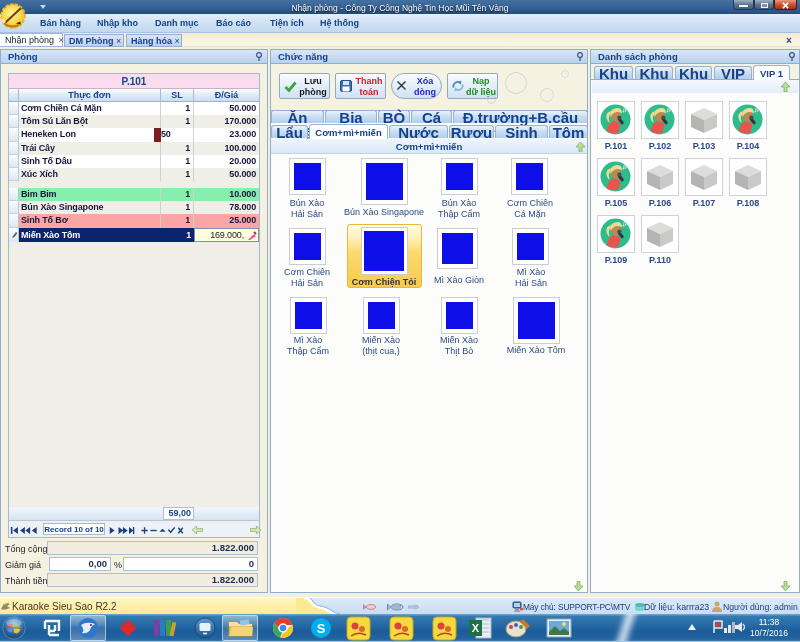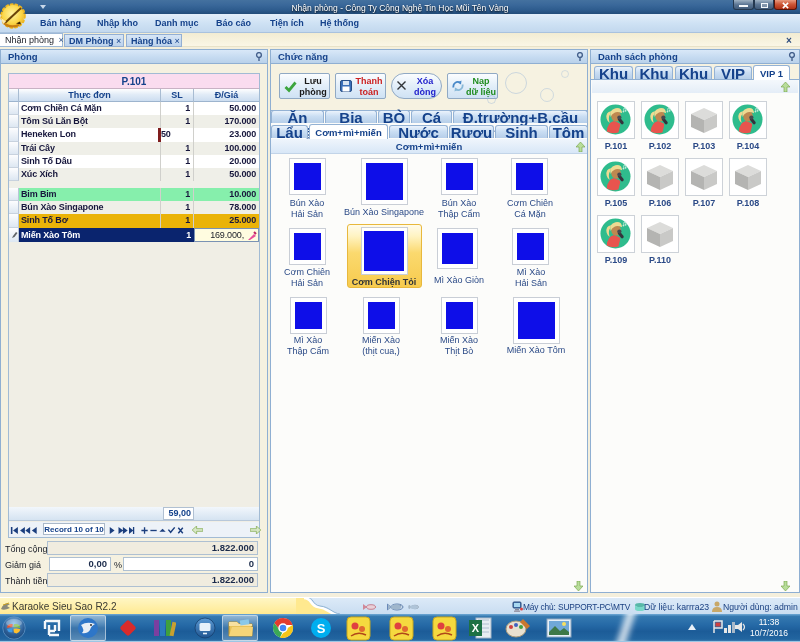--- a/index.html
+++ b/index.html
@@ -92,21 +92,21 @@
           <div class="abs" style="left:185px;top:0;width:65px;height:13.2px;color:#16163C;font-weight:bold;text-align:right;padding-right:3px;line-height:13px;">50.000</div>
         </div>
         <div style="position:relative;height:13.2px;background:#EFEFE8;font-size:9px;letter-spacing:-0.15px;">
           <div class="abs" style="left:0;top:0;width:10px;height:13.2px;background:linear-gradient(180deg,#FDFDFE,#DDE7F2);border-right:1px solid #B8C6D8;border-bottom:1px solid #C8D2DE;"></div>
           <div class="abs" style="left:10px;top:0;width:142px;height:13.2px;border-right:1px solid #D0D0CC;color:#16163C;font-weight:bold;padding-left:2px;line-height:13px;white-space:nowrap;">Tôm Sú Lăn Bột</div>
           <div class="abs" style="left:152px;top:0;width:33px;height:13.2px;border-right:1px solid #D0D0CC;color:#16163C;font-weight:bold;text-align:right;padding-right:3px;line-height:13px;">1</div>
           <div class="abs" style="left:185px;top:0;width:65px;height:13.2px;color:#16163C;font-weight:bold;text-align:right;padding-right:3px;line-height:13px;">170.000</div>
         </div>
         <div style="position:relative;height:13.2px;background:#FFFFFF;font-size:9px;letter-spacing:-0.15px;">
           <div class="abs" style="left:0;top:0;width:10px;height:13.2px;background:linear-gradient(180deg,#FDFDFE,#DDE7F2);border-right:1px solid #B8C6D8;border-bottom:1px solid #C8D2DE;"></div>
-          <div class="abs" style="left:10px;top:0;width:142px;height:13.2px;border-right:3px solid #7f1d1d;color:#16163C;font-weight:bold;padding-left:2px;line-height:13px;white-space:nowrap;">Heneken Lon</div>
+          <div class="abs" style="left:10px;top:0;width:142px;height:13.2px;border-right:7px solid #7f1d1d;color:#16163C;font-weight:bold;padding-left:2px;line-height:13px;white-space:nowrap;">Heneken Lon</div>
           <div class="abs" style="left:152px;top:0;width:33px;height:13.2px;border-right:1px solid #D0D0CC;color:#16163C;font-weight:bold;padding-right:3px;line-height:13px;">50</div>
           <div class="abs" style="left:185px;top:0;width:65px;height:13.2px;color:#16163C;font-weight:bold;text-align:right;padding-right:3px;line-height:13px;">23.000</div>
         </div>
         <div style="position:relative;height:13.2px;background:#EFEFE8;font-size:9px;letter-spacing:-0.15px;">
           <div class="abs" style="left:0;top:0;width:10px;height:13.2px;background:linear-gradient(180deg,#FDFDFE,#DDE7F2);border-right:1px solid #B8C6D8;border-bottom:1px solid #C8D2DE;"></div>
           <div class="abs" style="left:10px;top:0;width:142px;height:13.2px;border-right:1px solid #D0D0CC;color:#16163C;font-weight:bold;padding-left:2px;line-height:13px;white-space:nowrap;">Trái Cây</div>
           <div class="abs" style="left:152px;top:0;width:33px;height:13.2px;border-right:1px solid #D0D0CC;color:#16163C;font-weight:bold;text-align:right;padding-right:3px;line-height:13px;">1</div>
           <div class="abs" style="left:185px;top:0;width:65px;height:13.2px;color:#16163C;font-weight:bold;text-align:right;padding-right:3px;line-height:13px;">100.000</div>
         </div>
         <div style="position:relative;height:13.2px;background:#FFFFFF;font-size:9px;letter-spacing:-0.15px;">
@@ -126,21 +126,21 @@
           <div class="abs" style="left:10px;top:0;width:142px;height:13.2px;border-right:1px solid #D0D0CC;color:#16163C;font-weight:bold;padding-left:2px;line-height:13px;white-space:nowrap;">Bim Bim</div>
           <div class="abs" style="left:152px;top:0;width:33px;height:13.2px;border-right:1px solid #D0D0CC;color:#16163C;font-weight:bold;text-align:right;padding-right:3px;line-height:13px;">1</div>
           <div class="abs" style="left:185px;top:0;width:65px;height:13.2px;color:#16163C;font-weight:bold;text-align:right;padding-right:3px;line-height:13px;">10.000</div>
         </div>
         <div style="position:relative;height:13.2px;background:#EFEFE8;font-size:9px;letter-spacing:-0.15px;">
           <div class="abs" style="left:0;top:0;width:10px;height:13.2px;background:linear-gradient(180deg,#FDFDFE,#DDE7F2);border-right:1px solid #B8C6D8;border-bottom:1px solid #C8D2DE;"></div>
           <div class="abs" style="left:10px;top:0;width:142px;height:13.2px;border-right:1px solid #D0D0CC;color:#16163C;font-weight:bold;padding-left:2px;line-height:13px;white-space:nowrap;">Bún Xào Singapone</div>
           <div class="abs" style="left:152px;top:0;width:33px;height:13.2px;border-right:1px solid #D0D0CC;color:#16163C;font-weight:bold;text-align:right;padding-right:3px;line-height:13px;">1</div>
           <div class="abs" style="left:185px;top:0;width:65px;height:13.2px;color:#16163C;font-weight:bold;text-align:right;padding-right:3px;line-height:13px;">78.000</div>
         </div>
-        <div style="position:relative;height:13.2px;background:#eab308;font-size:9px;letter-spacing:-0.15px;">
+        <div style="position:relative;height:13.2px;background:#fca5a5;font-size:9px;letter-spacing:-0.15px;">
           <div class="abs" style="left:0;top:0;width:10px;height:13.2px;background:linear-gradient(180deg,#FDFDFE,#DDE7F2);border-right:1px solid #B8C6D8;border-bottom:1px solid #C8D2DE;"></div>
           <div class="abs" style="left:10px;top:0;width:142px;height:13.2px;border-right:1px solid #D0D0CC;color:#16163C;font-weight:bold;padding-left:2px;line-height:13px;white-space:nowrap;">Sinh Tố Bơ</div>
           <div class="abs" style="left:152px;top:0;width:33px;height:13.2px;border-right:1px solid #D0D0CC;color:#16163C;font-weight:bold;text-align:right;padding-right:3px;line-height:13px;">1</div>
           <div class="abs" style="left:185px;top:0;width:65px;height:13.2px;color:#16163C;font-weight:bold;text-align:right;padding-right:3px;line-height:13px;">25.000</div>
         </div>
         <div style="position:relative;height:14px;background:#0A246E;font-size:9px;letter-spacing:-0.15px;">
           <div class="abs" style="left:0;top:0;width:10px;height:14px;background:linear-gradient(180deg,#FDFDFE,#DDE7F2);border-right:1px solid #B8C6D8;"></div>
           <svg class="abs" style="left:2px;top:3px;" width="7" height="8" viewBox="0 0 7 8">
             <path d="M1,7 L2,5 L5,1 L6.5,2 L3.5,6 Z" fill="#606468"></path>
           </svg>

